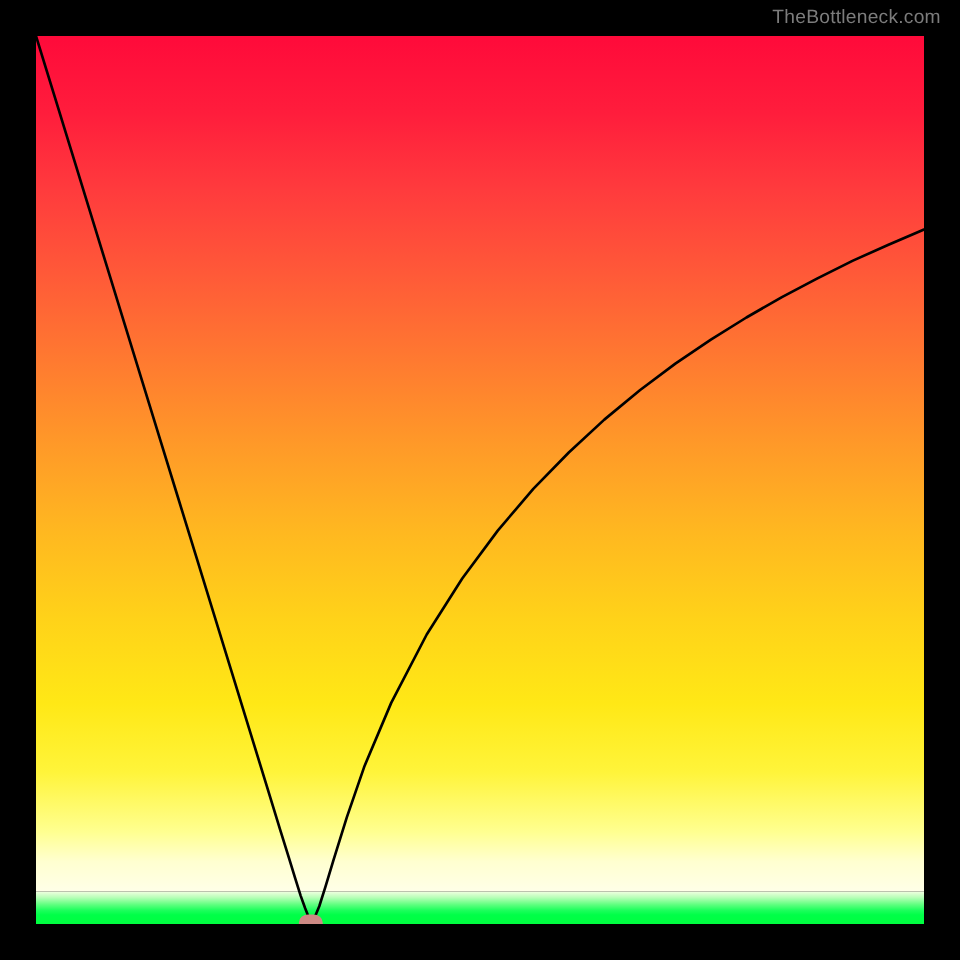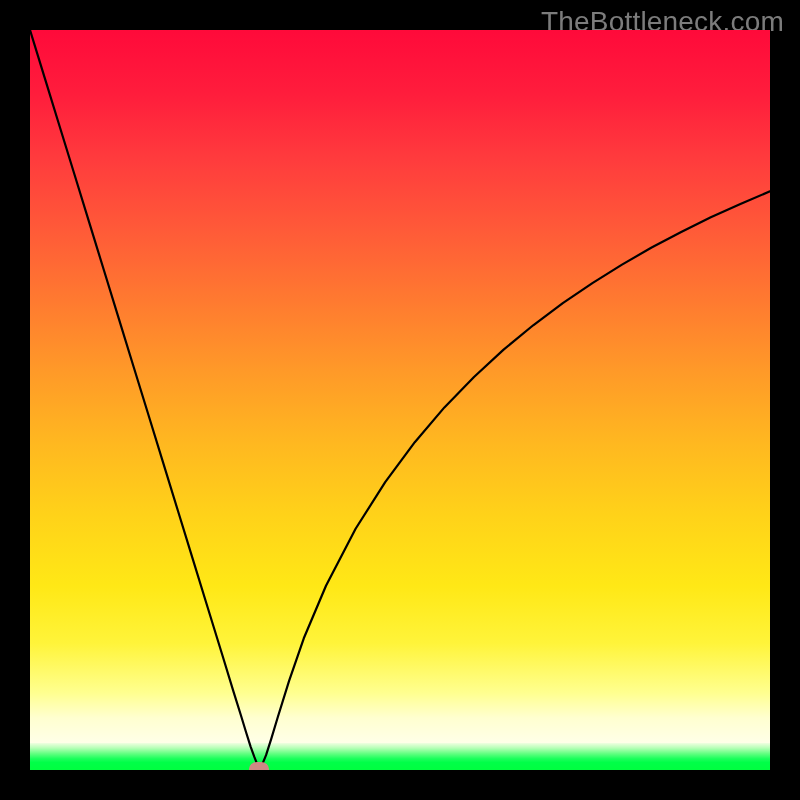--- a/index.html
+++ b/index.html
@@ -66,21 +66,21 @@
       #1cff5c 58%,
       #00ff48 72%,
       #00ff40 100%
     );
   }
   .watermark {
     position: absolute;
     top: 6px;
     right: 16px;
     color: #7c7c7c;
-    font-size: 28px;
+    font-size: 16px;
     font-weight: 500;
     letter-spacing: 0.2px;
     user-select: none;
   }
   svg.curve {
     position: absolute;
     inset: 0;
   }
   .marker {
     position: absolute;

